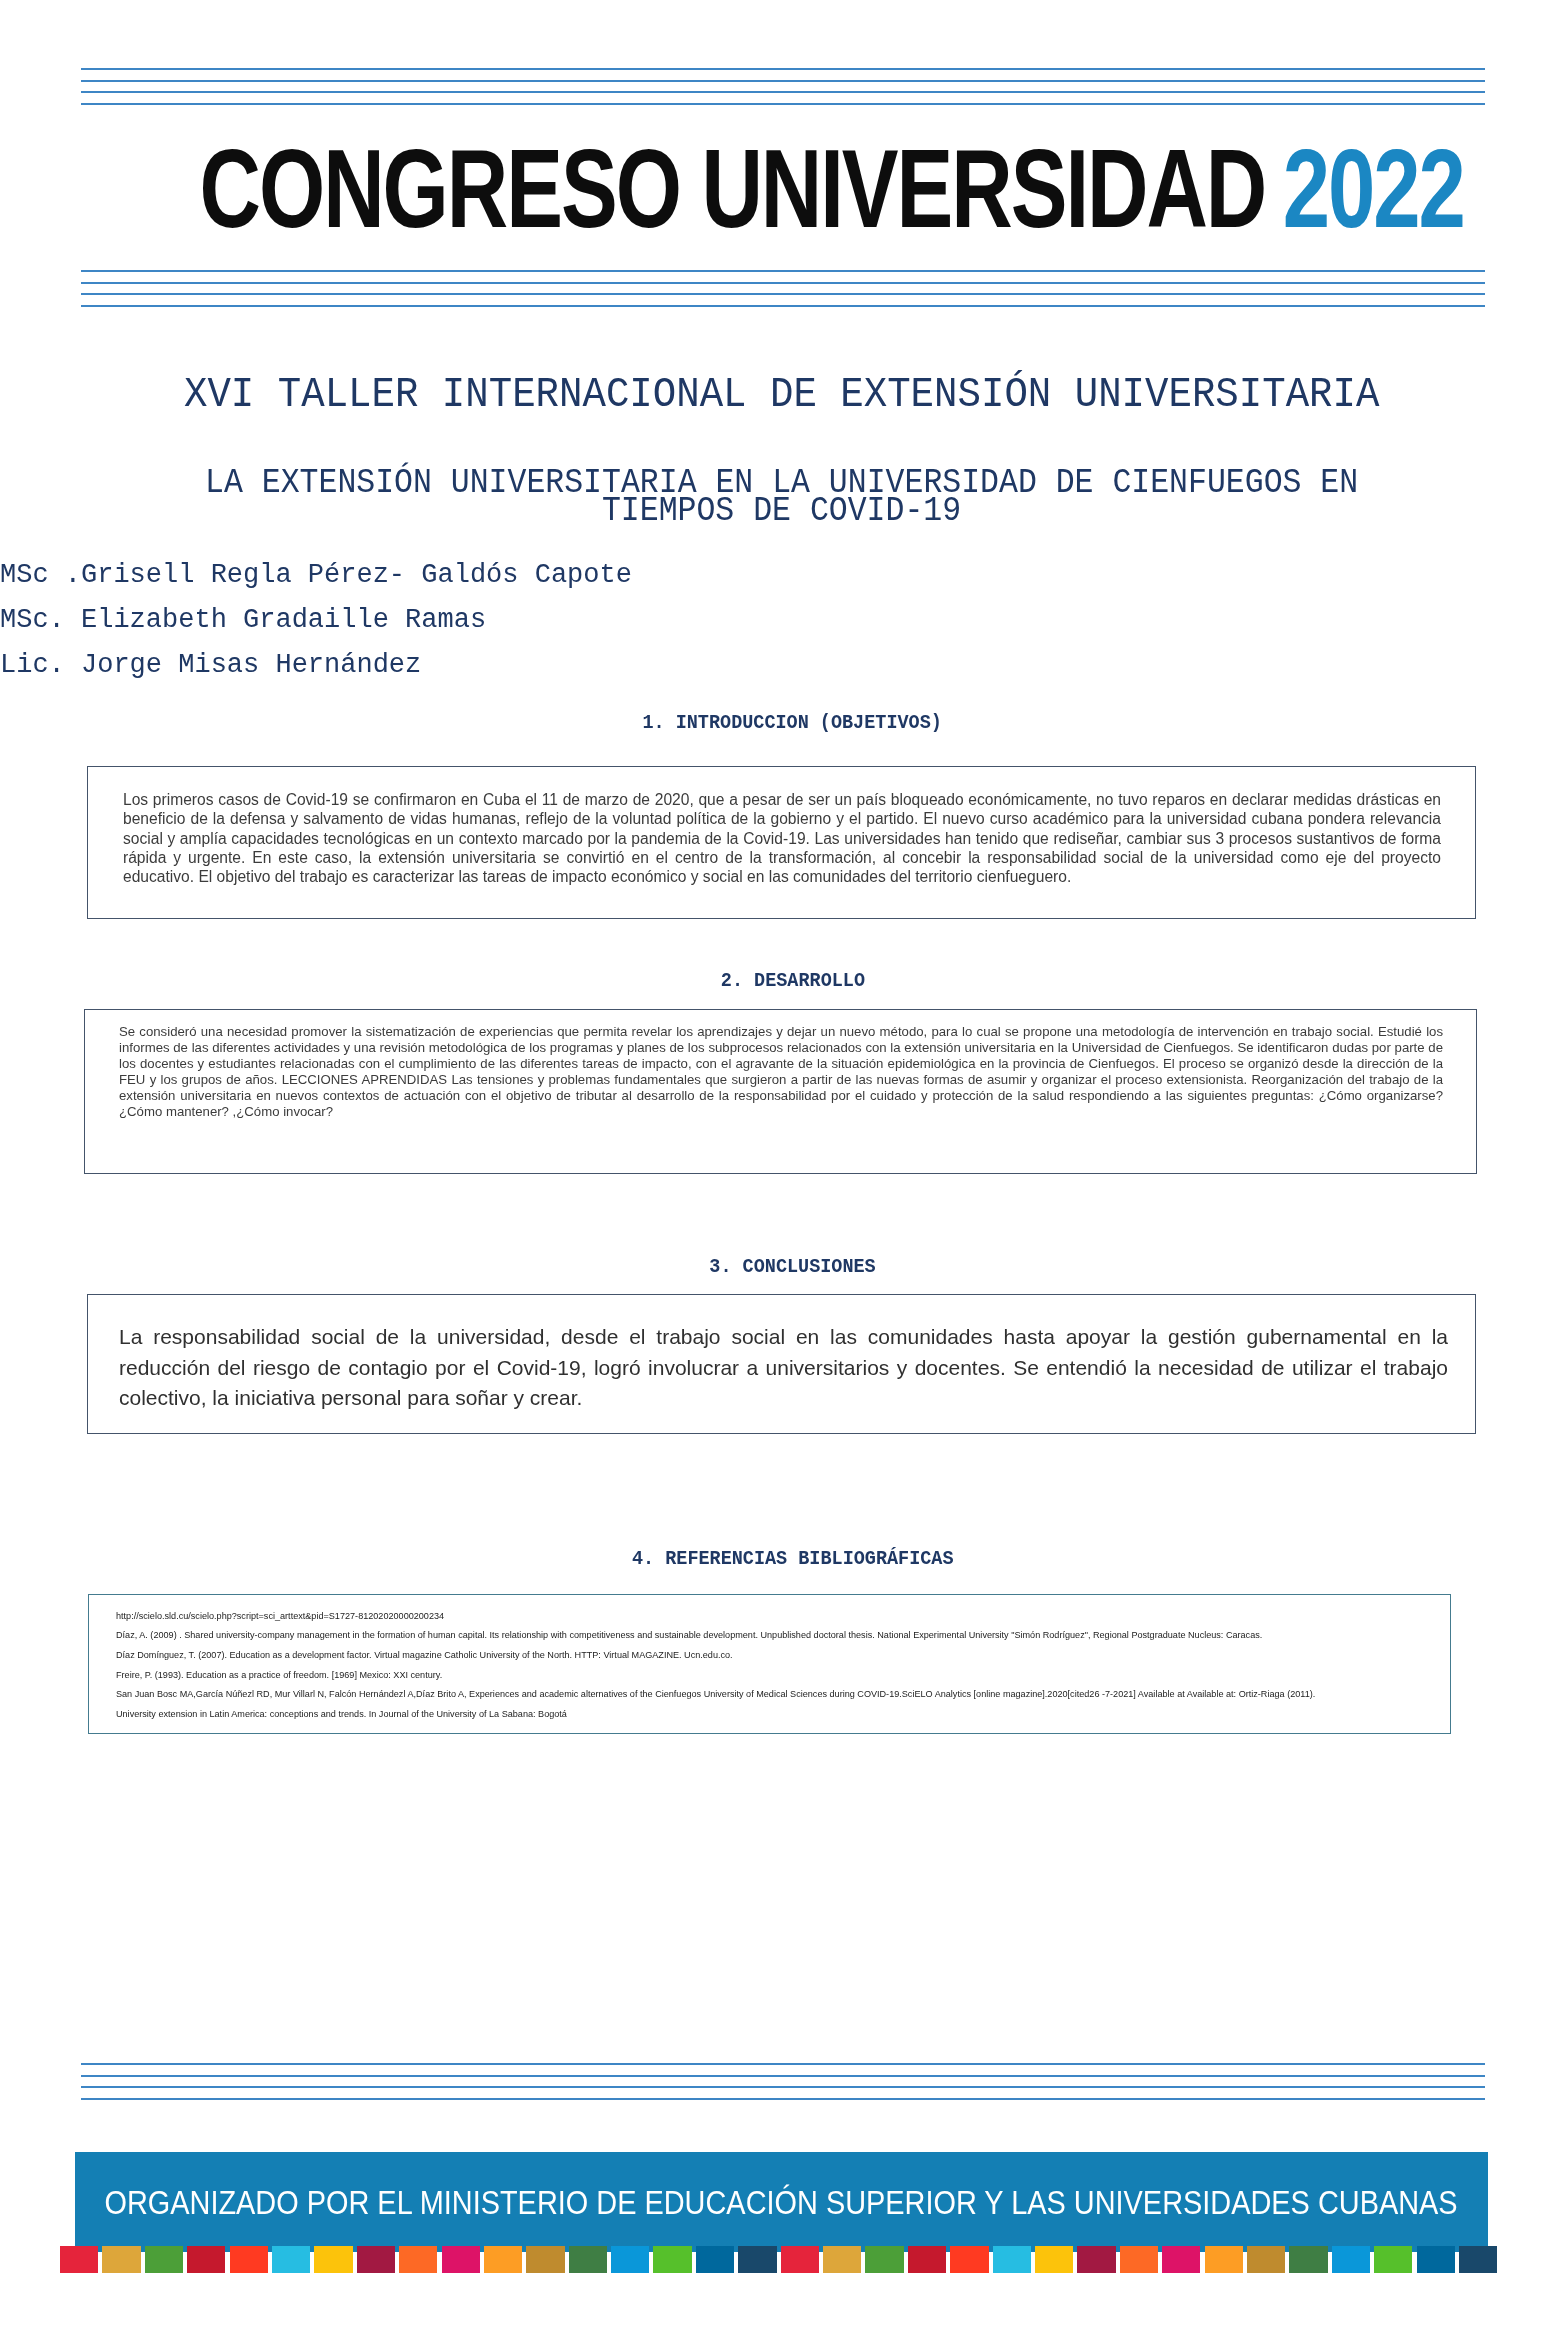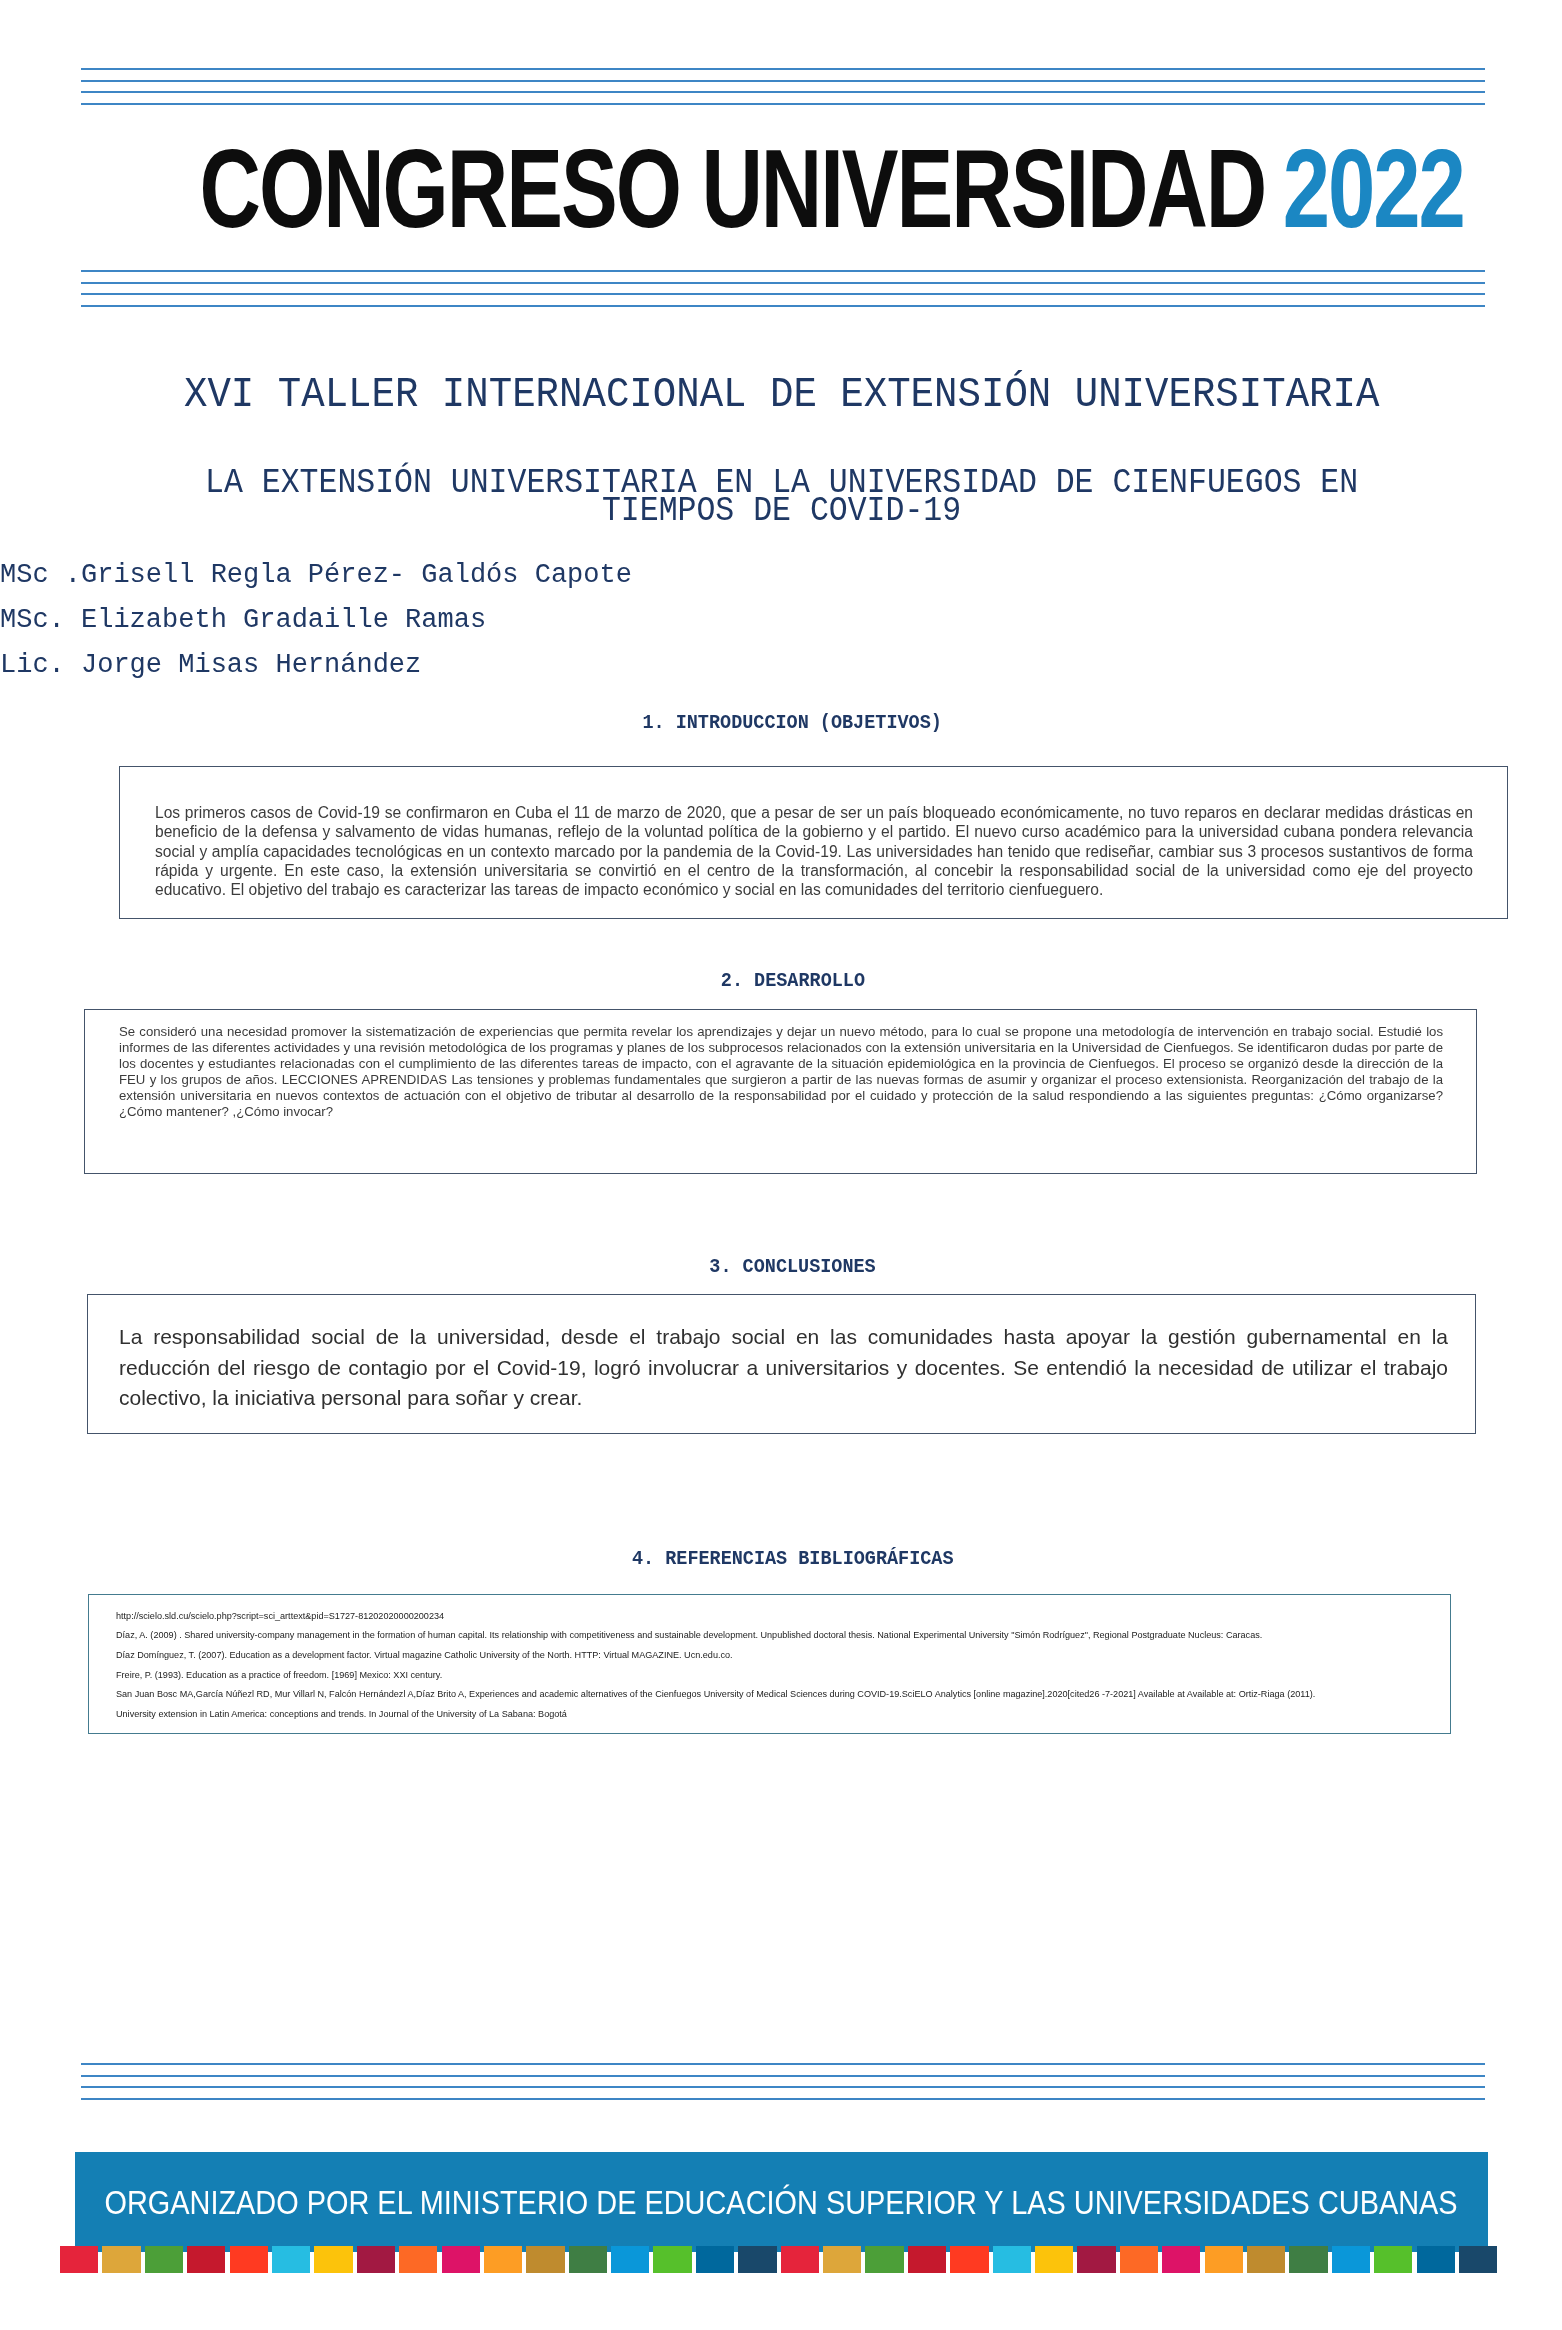--- a/index.html
+++ b/index.html
@@ -48,21 +48,21 @@
   .h-des{top:968px;}
   .h-conc{top:1254px;}
   .h-ref{top:1546px;}
 
   
   .text-box{
     position:absolute;box-sizing:border-box;
     border:1.4px solid #44546a;background:#ffffff;
     text-align:justify;color:#3c3c3c;
   }
-  .box-intro{top:766px;left:87px;width:1389px;height:153px;padding:36px 34px 0 35px;font-size:15.6px;line-height:19.3px;margin-left:32px;}
+  .box-intro{top:766px;left:87px;width:1389px;height:153px;padding:23px 34px 0 35px;font-size:15.6px;line-height:19.3px;}
   .box-des{top:1009px;left:84px;width:1393px;height:165px;padding:14.2px 33px 0 34px;font-size:13.2px;line-height:16px;}
   .box-conc{top:1294px;left:87px;width:1389px;height:140px;padding:27px 27px 0 31px;font-size:21px;line-height:30.5px;color:#303030;}
   .box-ref{
     top:1594px;left:88px;width:1363px;height:140px;padding:11.5px 20.3px 0 27px;
     border-color:#447b8f;text-align:left;color:#222222;font-size:9.1px;line-height:19.7px;
   }
   .ref-item{white-space:nowrap;overflow:hidden;}
 
   
   .organizer-banner{

